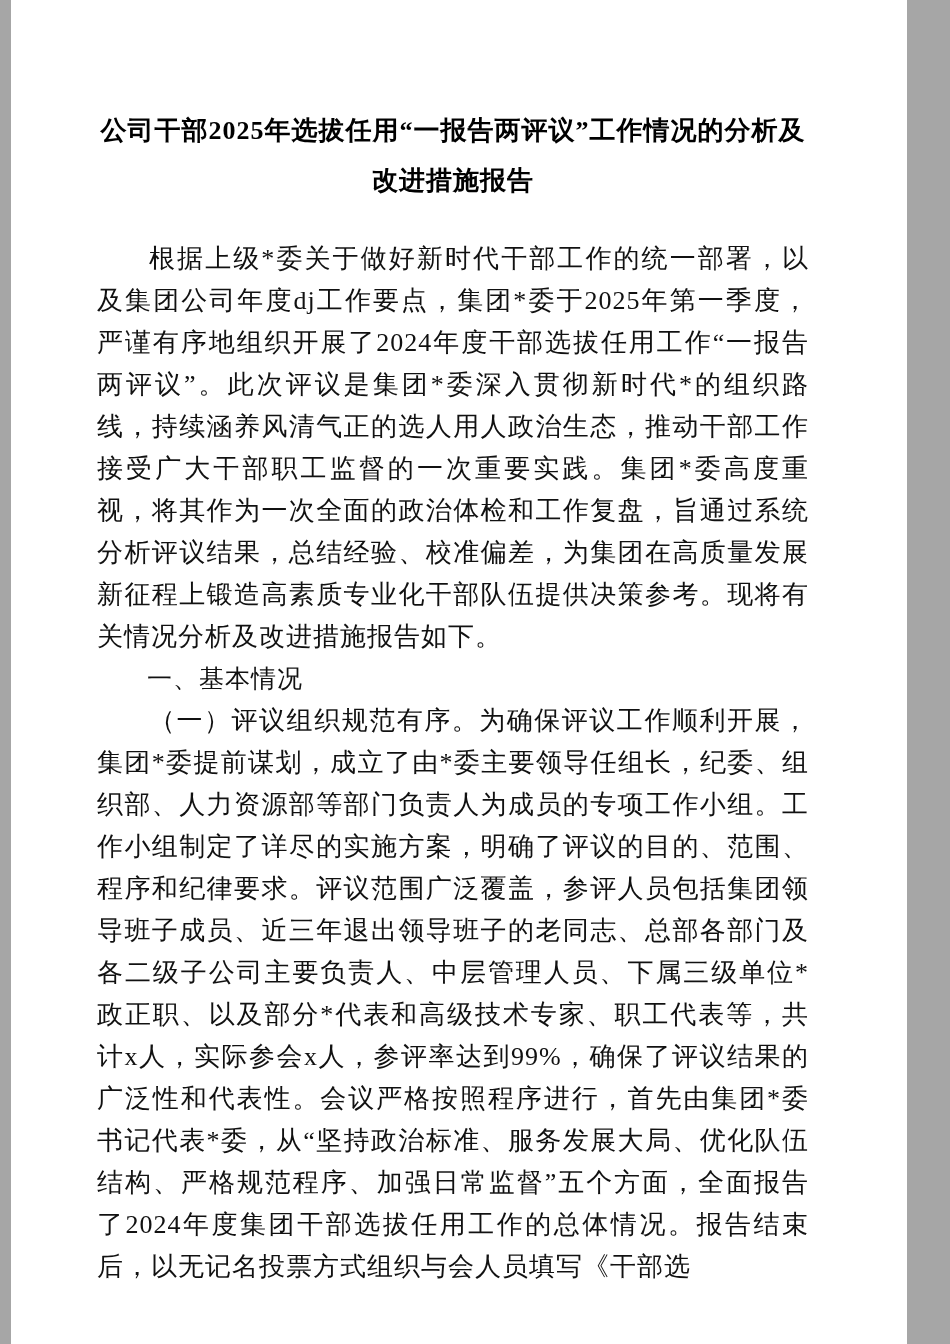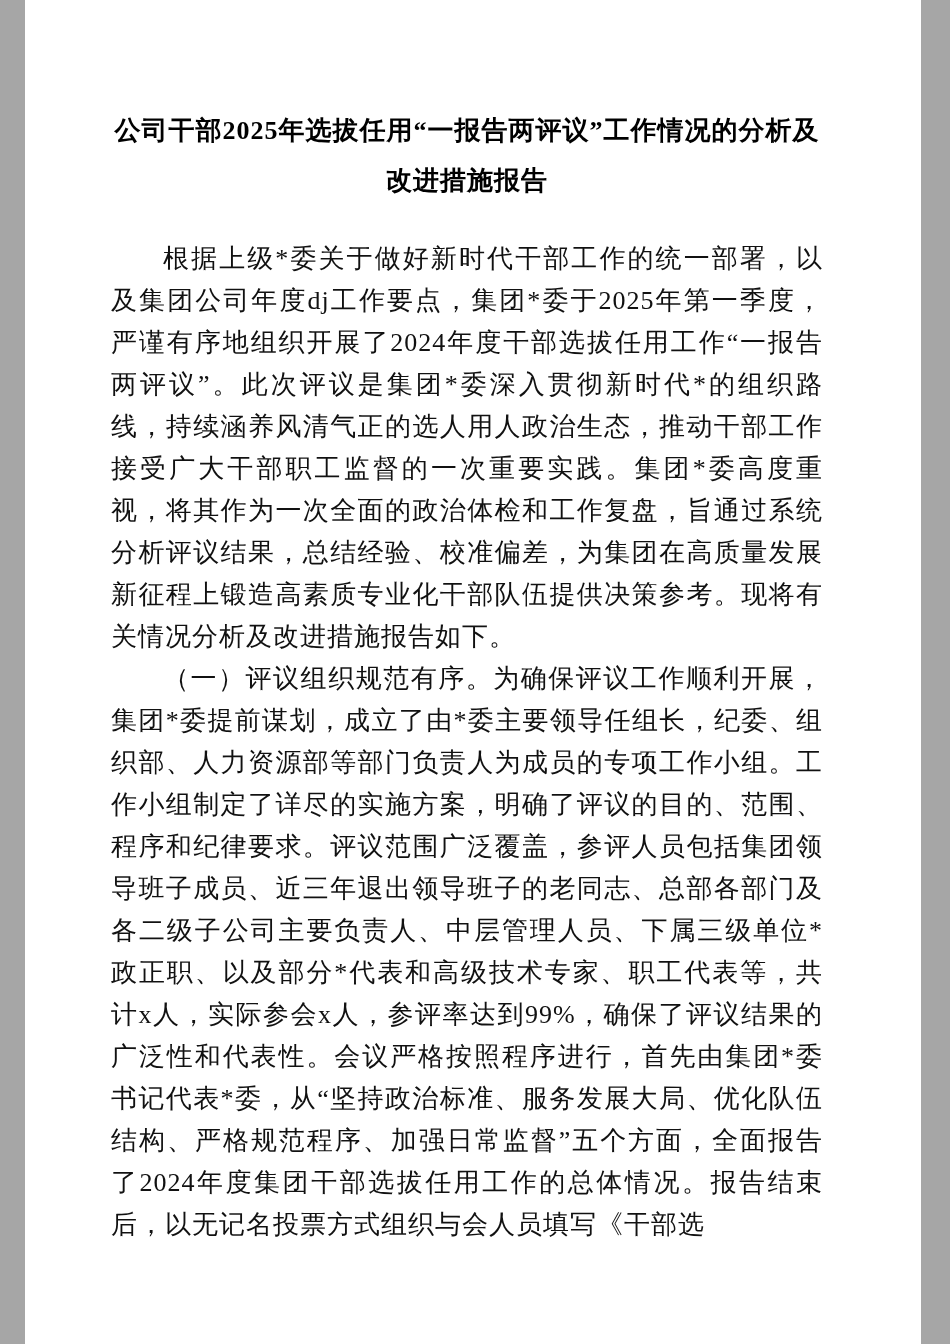--- a/index.html
+++ b/index.html
@@ -14,21 +14,21 @@
     overflow: hidden;
     font-family: "Liberation Serif", "DejaVu Serif", serif;
   }
   .viewer {
     position: absolute;
     inset: 0;
     background: #a6a6a6;
   }
   .page {
     position: absolute;
-    left: 25px;
+    left: 11px;
     top: 0;
     width: 896px;
     height: 1344px;
     background: #ffffff;
     box-sizing: border-box;
     padding: 106px 98px 0 86px;
     color: #111111;
     overflow: hidden;
   }
   .doc-title {
@@ -59,15 +59,16 @@
     color: #111111;
   }
 </style>
 </head>
 <body>
 
 <div class="viewer">
   <div class="page">
     <h1 class="doc-title">公司干部2025年选拔任用“一报告两评议”工作情况的分析及改进措施报告</h1>
     <p class="para">根据上级*委关于做好新时代干部工作的统一部署，以及集团公司年度dj工作要点，集团*委于2025年第一季度，严谨有序地组织开展了2024年度干部选拔任用工作“一报告两评议”。此次评议是集团*委深入贯彻新时代*的组织路线，持续涵养风清气正的选人用人政治生态，推动干部工作接受广大干部职工监督的一次重要实践。集团*委高度重视，将其作为一次全面的政治体检和工作复盘，旨通过系统分析评议结果，总结经验、校准偏差，为集团在高质量发展新征程上锻造高素质专业化干部队伍提供决策参考。现将有关情况分析及改进措施报告如下。</p>
+    <p class="heading">一、基本情况</p>
     <p class="para">（一）评议组织规范有序。为确保评议工作顺利开展，集团*委提前谋划，成立了由*委主要领导任组长，纪委、组织部、人力资源部等部门负责人为成员的专项工作小组。工作小组制定了详尽的实施方案，明确了评议的目的、范围、程序和纪律要求。评议范围广泛覆盖，参评人员包括集团领导班子成员、近三年退出领导班子的老同志、总部各部门及各二级子公司主要负责人、中层管理人员、下属三级单位*政正职、以及部分*代表和高级技术专家、职工代表等，共计x人，实际参会x人，参评率达到99%，确保了评议结果的广泛性和代表性。会议严格按照程序进行，首先由集团*委书记代表*委，从“坚持政治标准、服务发展大局、优化队伍结构、严格规范程序、加强日常监督”五个方面，全面报告了2024年度集团干部选拔任用工作的总体情况。报告结束后，以无记名投票方式组织与会人员填写《干部选</p>
   </div>
 </div>
 
 </body></html>

